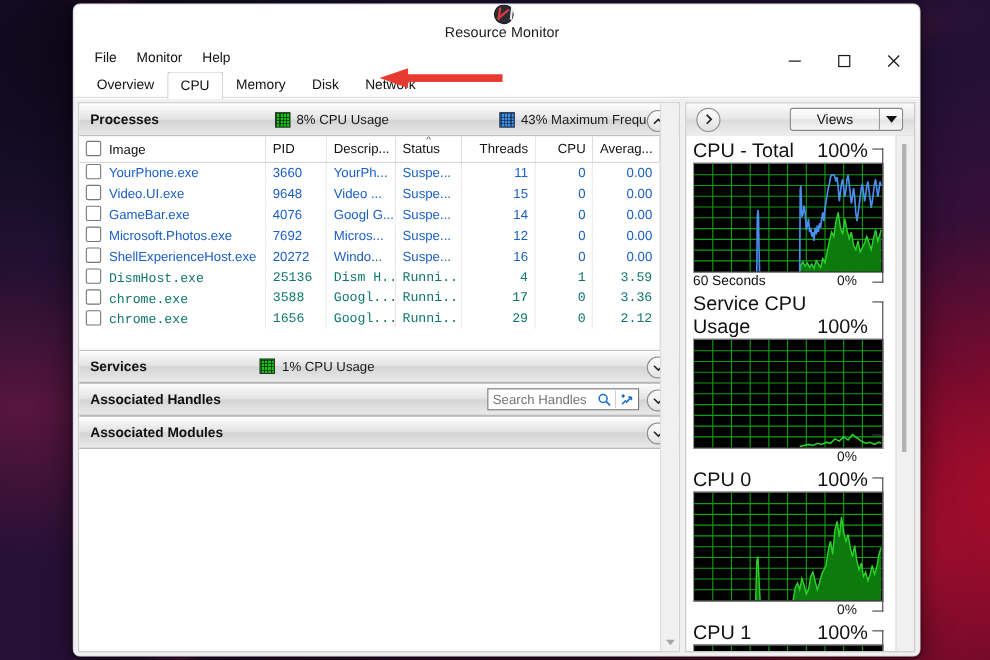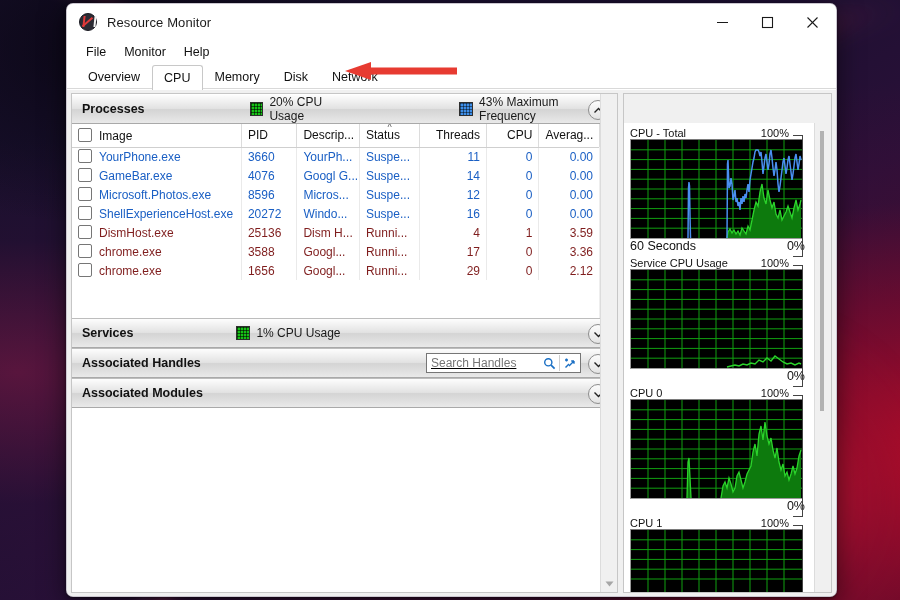--- a/index.html
+++ b/index.html
@@ -36,21 +36,21 @@
     background:radial-gradient(60% 70% at 18% 14%,rgba(10,6,20,0.88) 0%,rgba(10,6,20,0.0) 78%);}
 
   
   #window{position:absolute;left:66px;top:3px;width:771px;height:594px;
     background:#ffffff;border-radius:7px;
     box-shadow:0 6px 26px rgba(0,0,0,0.55),0 1px 3px rgba(0,0,0,0.5);
     overflow:hidden;border:1px solid rgba(140,130,150,0.45);
     box-sizing:border-box;}
 
   
-  #titlebar{height:36px;display:flex;align-items:center;background:#ffffff;}
+  #titlebar{height:36px;display:flex;align-items:center;background:#ffffff;flex-direction:column;}
   #app-icon{width:16px;height:16px;margin-left:12px;border-radius:50%;
     background:#2b2b33;position:relative;flex:none;
     border:1px solid #1a1a22;}
   #app-icon::before{content:"";position:absolute;left:3px;top:2px;width:9px;height:11px;
     border-left:2px solid #e03a3a;border-right:2px solid #f2f2f2;transform:skewX(-6deg);}
   #app-icon::after{content:"";position:absolute;left:1px;top:7px;width:13px;height:2px;
     background:#e03a3a;transform:rotate(-40deg);}
   #title-text{margin-left:10px;font-size:13px;color:#1b1b1b;letter-spacing:.1px;}
   #wincontrols{margin-left:auto;display:flex;height:36px;}
   .wc{width:45px;height:36px;display:flex;align-items:center;justify-content:center;
@@ -102,35 +102,35 @@
   table.proc{border-collapse:collapse;width:528px;table-layout:fixed;font-size:12px;}
   table.proc th{font-weight:normal;background:#fff;color:#111;
     border-bottom:1px solid #cfcfcf;border-right:1px solid #dcdcdc;
     height:23px;padding:0 6px;text-align:left;position:relative;white-space:nowrap;
     box-sizing:border-box;}
   table.proc th.num{text-align:right;}
   table.proc td{height:19px;padding:0 6px;white-space:nowrap;overflow:hidden;
     border-right:1px solid #eaeaea;box-sizing:border-box;}
   table.proc td.num{text-align:right;}
   tr.blue td{color:#1a5fc4;}
-  tr.black td{color:#7f1d1d;}
+  tr.black td{color:#0f766e;font-family:Liberation Mono, monospace;}
   .cb{display:inline-block;width:12px;height:12px;border:1px solid #767676;
     background:#fff;border-radius:2px;vertical-align:-2px;margin-right:7px;}
   .sortmark{position:absolute;left:50%;top:-1px;transform:translateX(-50%);
     font-size:9px;line-height:9px;color:#555;}
 
   
   #proc-scroll{position:absolute;right:0;top:23px;width:17px;bottom:0;background:#fff;
     border-left:1px solid #eee;}
   #proc-thumb{position:absolute;left:7px;top:5px;width:3px;height:30px;background:#b7b7b7;}
 
   
-  .searchbox{position:absolute;right:36px;top:4px;width:155px;height:20px;
+  .searchbox{position:absolute;right:36px;top:4px;width:138px;height:20px;
     border:1px solid #767676;background:#fff;display:flex;align-items:center;
-    box-sizing:border-box;text-decoration:underline;}
+    box-sizing:border-box;}
   .searchbox input{border:none;outline:none;flex:1;font-size:12px;color:#6d6d6d;
     font-family:"Liberation Sans",sans-serif;padding:0 4px;min-width:0;background:transparent;}
   .sb-btn{width:20px;height:18px;display:flex;align-items:center;justify-content:center;}
   .sb-sep{width:1px;height:16px;background:#cfcfcf;}
 
   #blank-area{background:#fff;height:180px;}
 
   
   #left-scroll{position:absolute;right:0;top:0;bottom:0;width:16px;background:#f0f0f0;
     border-left:1px solid #dcdcdc;}
@@ -150,26 +150,26 @@
     border:1px solid #8a8a8a;border-radius:3px;background:linear-gradient(#ffffff,#f0f0f0 50%,#e4e4e4 51%,#f7f7f7);
     display:flex;align-items:center;box-sizing:border-box;}
   #views-btn .lbl{flex:1;text-align:center;font-size:12.5px;color:#111;}
   #views-btn .vsep{width:1px;height:19px;background:#9a9a9a;}
   #views-btn .varrow{width:20px;display:flex;align-items:center;justify-content:center;}
 
   #graphs{position:absolute;left:0;right:16px;top:29px;bottom:0;background:#fff;
     overflow:hidden;padding:0 0 0 6px;}
   .graph-block{margin-top:4px;position:relative;}
   .g-head{display:flex;justify-content:space-between;align-items:flex-end;
-    font-size:11px;color:#111;padding-right:26px;}
+    font-size:18px;color:#111;padding-right:26px;}
   .g-canvas{width:173px;height:100px;background:#000;border:1px solid #9a9a9a;
     border-top-color:#7a7a7a;position:relative;overflow:hidden;box-sizing:border-box;}
   .g-canvas svg{position:absolute;left:0;top:0;}
   .g-foot{display:flex;justify-content:space-between;font-size:12.5px;color:#111;
-    padding-right:10px;gap:32px;}
+    padding-right:36px;gap:32px;}
   .bracket{position:absolute;right:12px;width:9px;border:1px solid #444;
     border-left:none;pointer-events:none;}
 
   #right-scroll{position:absolute;right:0;top:29px;bottom:0;width:16px;background:#f0f0f0;
     border-left:1px solid #dcdcdc;}
   #right-thumb{position:absolute;left:5px;top:8px;width:4px;height:280px;background:#b2b2b2;}
 
   
   #red-arrow{position:absolute;left:345px;top:61px;width:112px;height:20px;z-index:50;}
 </style>
@@ -224,21 +224,21 @@
   </div>
 
   <div id="content">
 
     <div id="leftpane">
 
       <div class="sec-head">
         <div class="sec-title">Processes</div>
         <div class="sec-meta" style="margin-left:105px;">
           <span class="mini-graph"></span>
-          <span>20% CPU Usage</span>
+          <span>8% CPU Usage</span>
         </div>
         <div class="sec-meta" style="margin-left:100px;">
           <span class="mini-graph blue"></span>
           <span>43% Maximum Frequency</span>
         </div>
         <div class="chev">
           <svg width="11" height="7" viewBox="0 0 11 7">
               <polyline points="1.5,5.5 5.5,1.5 9.5,5.5" fill="none" stroke="#222" stroke-width="1.4"></polyline>
             </svg>
         </div>
@@ -274,31 +274,40 @@
             <tr class="blue">
                 <td><span class="cb"></span><span>YourPhone.exe</span></td>
                 <td>3660</td>
                 <td>YourPh...</td>
                 <td>Suspe...</td>
                 <td class="num">11</td>
                 <td class="num">0</td>
                 <td class="num">0.00</td>
               </tr>
             <tr class="blue">
+                <td><span class="cb"></span><span>Video.UI.exe</span></td>
+                <td>9648</td>
+                <td>Video ...</td>
+                <td>Suspe...</td>
+                <td class="num">15</td>
+                <td class="num">0</td>
+                <td class="num">0.00</td>
+              </tr>
+            <tr class="blue">
                 <td><span class="cb"></span><span>GameBar.exe</span></td>
                 <td>4076</td>
                 <td>Googl G...</td>
                 <td>Suspe...</td>
                 <td class="num">14</td>
                 <td class="num">0</td>
                 <td class="num">0.00</td>
               </tr>
             <tr class="blue">
                 <td><span class="cb"></span><span>Microsoft.Photos.exe</span></td>
-                <td>8596</td>
+                <td>7692</td>
                 <td>Micros...</td>
                 <td>Suspe...</td>
                 <td class="num">12</td>
                 <td class="num">0</td>
                 <td class="num">0.00</td>
               </tr>
             <tr class="blue">
                 <td><span class="cb"></span><span>ShellExperienceHost.exe</span></td>
                 <td>20272</td>
                 <td>Windo...</td>
@@ -395,20 +404,36 @@
       <div id="left-scroll">
         <div class="arrow down">
           <svg width="9" height="6" viewBox="0 0 9 6">
               <polygon points="0.5,0.5 8.5,0.5 4.5,5.5" fill="#a6a6a6"></polygon>
             </svg>
         </div>
       </div>
     </div>
 
     <div id="rightpane">
+      <div id="rp-toolbar">
+        <div id="rp-collapse">
+          <svg width="9" height="11" viewBox="0 0 9 11">
+              <polyline points="2.5,1.5 6.5,5.5 2.5,9.5" fill="none" stroke="#222" stroke-width="1.6"></polyline>
+            </svg>
+        </div>
+        <div id="views-btn">
+          <div class="lbl">Views</div>
+          <div class="vsep"></div>
+          <div class="varrow">
+            <svg width="11" height="7" viewBox="0 0 11 7">
+                <polygon points="0.5,0.5 10.5,0.5 5.5,6.5" fill="#111"></polygon>
+              </svg>
+          </div>
+        </div>
+      </div>
 
       <div id="graphs">
 
         <div class="graph-block">
           <div class="g-head">
             <span>CPU - Total</span>
             <span>100%</span>
           </div>
           <div class="g-canvas">
             <svg width="171" height="98" viewBox="0 0 171 98" preserveAspectRatio="none">

